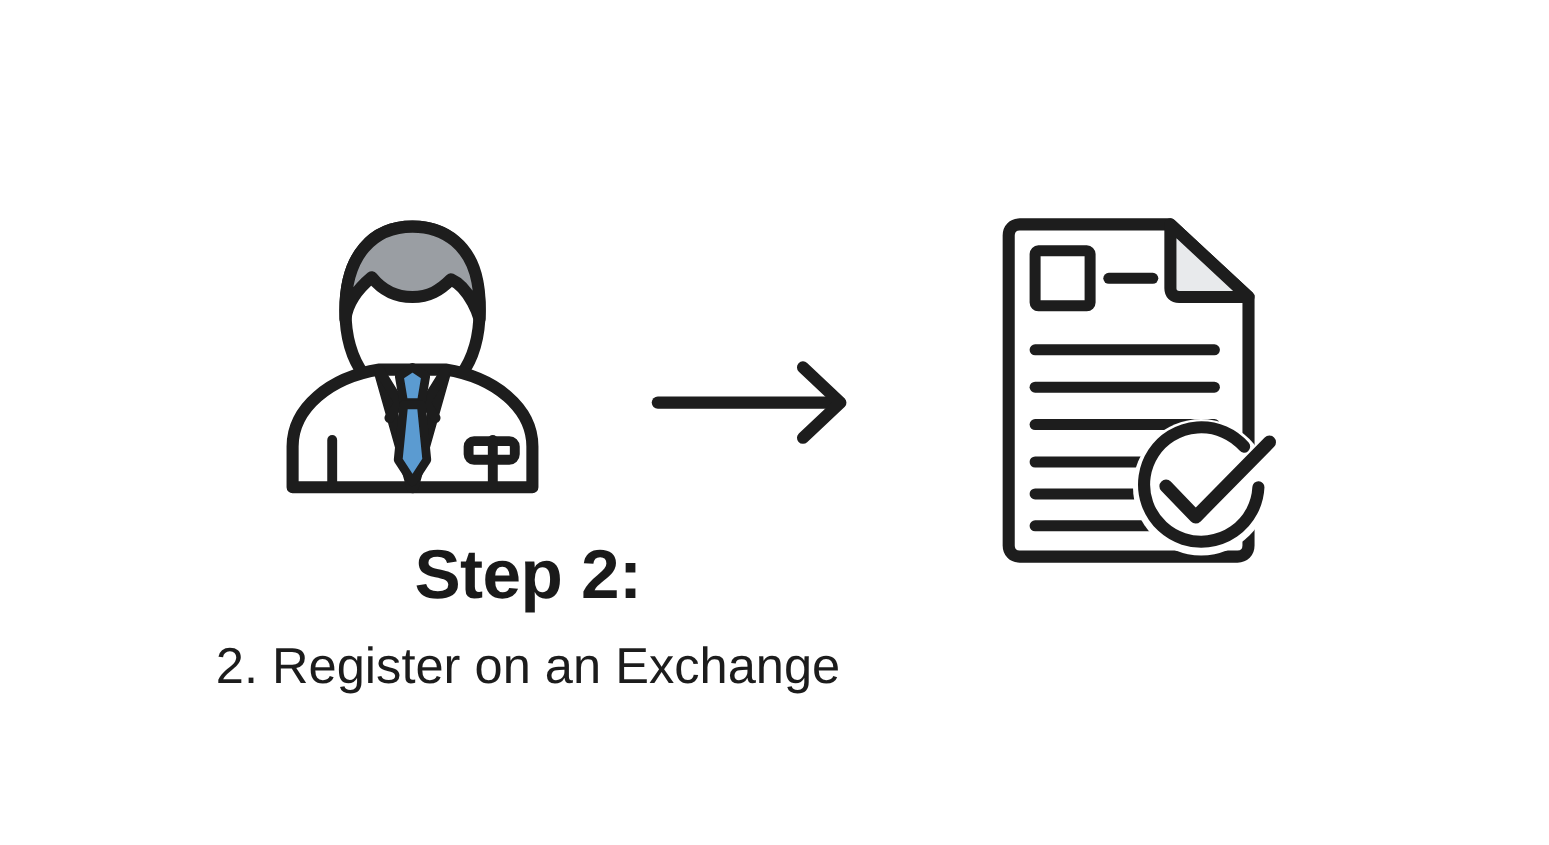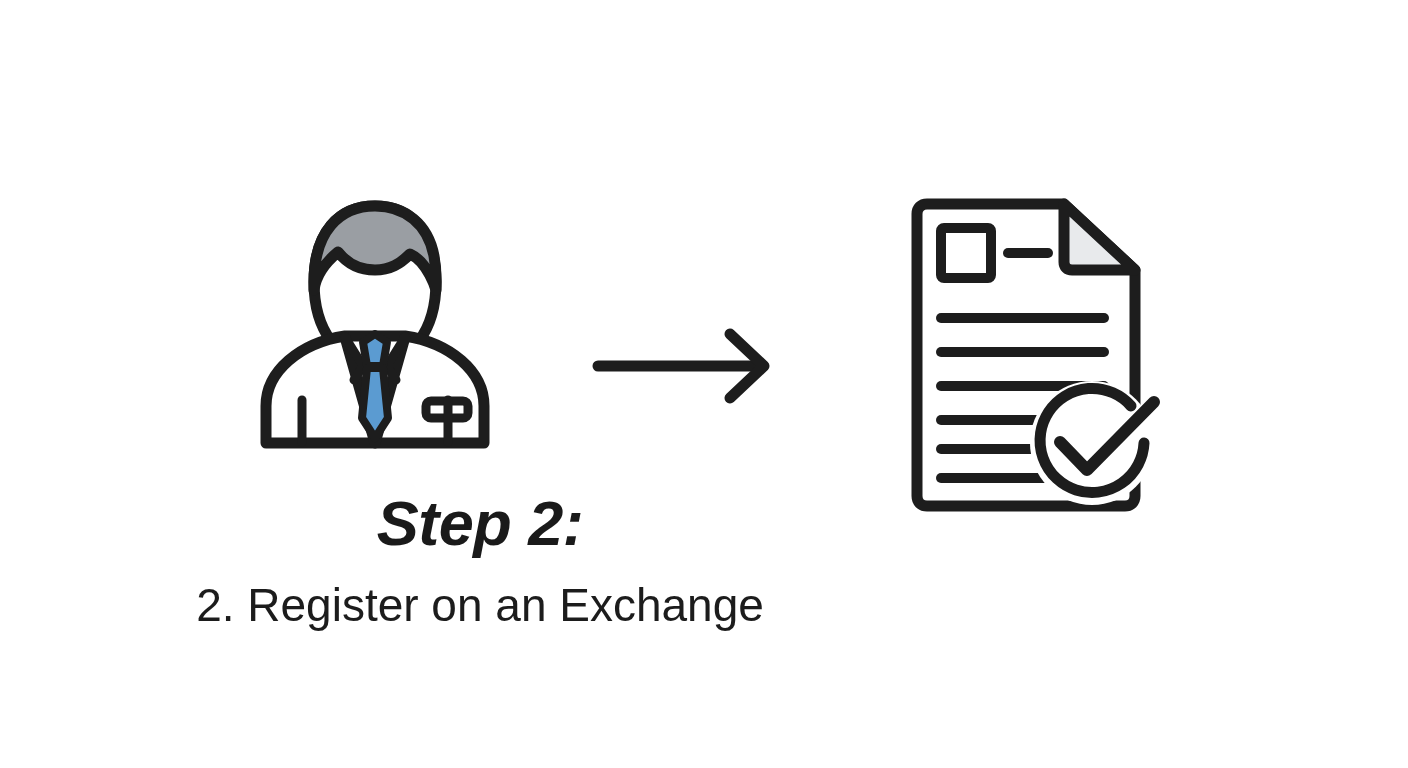--- a/index.html
+++ b/index.html
@@ -60,21 +60,20 @@
   #step-title {
     display: block;
     font-family: "Liberation Sans", sans-serif;
     font-weight: bold;
     font-size: 63px;
     line-height: 78px;
     letter-spacing: -0.5px;
     color: #1a1a1a;
     margin: 0;
     padding: 0;
-    font-style: italic;
   }
   #step-subtitle {
     display: block;
     font-family: "Liberation Sans", sans-serif;
     font-weight: normal;
     font-size: 46px;
     line-height: 62px;
     letter-spacing: 0px;
     color: #1c1c1c;
     margin: 0;

